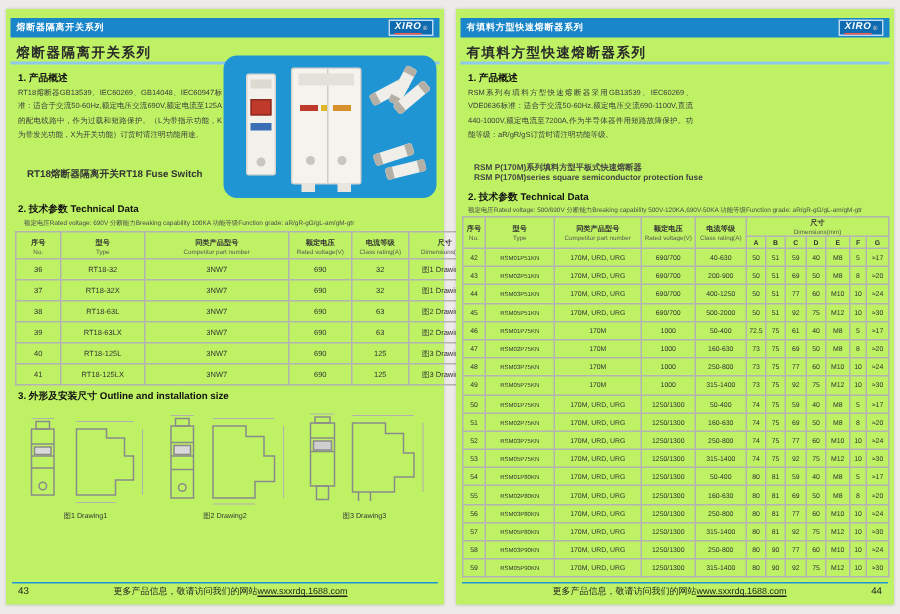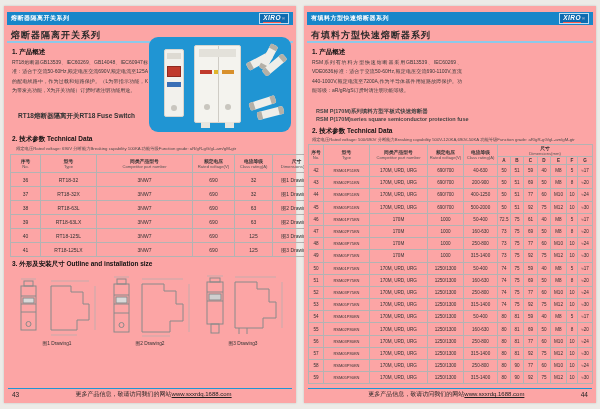--- a/index.html
+++ b/index.html
@@ -4,21 +4,21 @@
 <style>
   html,body{margin:0;padding:0;}
   body{
     width:600px;height:409px;position:relative;
     background:#ecebe7;
     font-family:"Liberation Sans", sans-serif;
     overflow:hidden;
   }
   .page{
     position:absolute;top:6px;width:292px;height:397px;
-    background:#fca5a5;box-shadow:0 0 2px rgba(0,0,0,.18);
+    background:#bef264;box-shadow:0 0 2px rgba(0,0,0,.18);
   }
   #left-page{left:4px;}
   #right-page{left:304px;}
 
   
   .topbar{
     position:absolute;top:6px;left:3px;right:3px;height:13px;
     background:#1886c9;display:flex;align-items:center;
     justify-content:space-between;padding:0 4px;box-sizing:border-box;
   }

